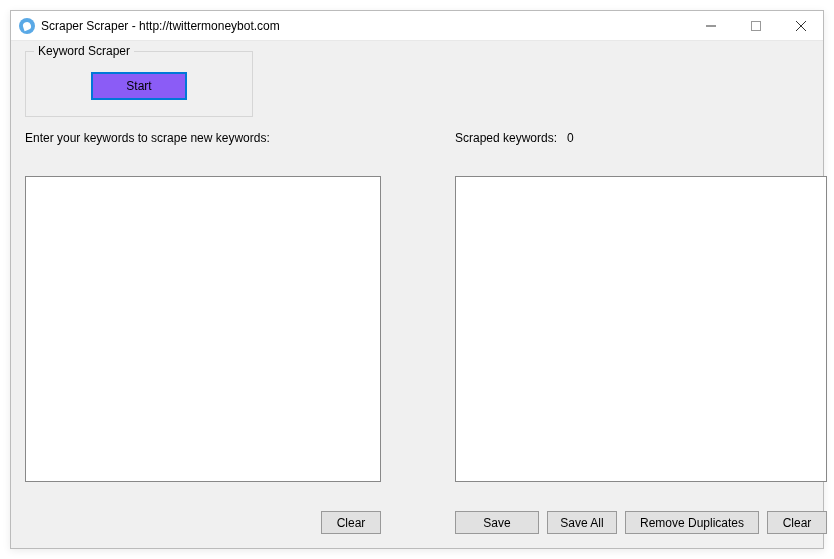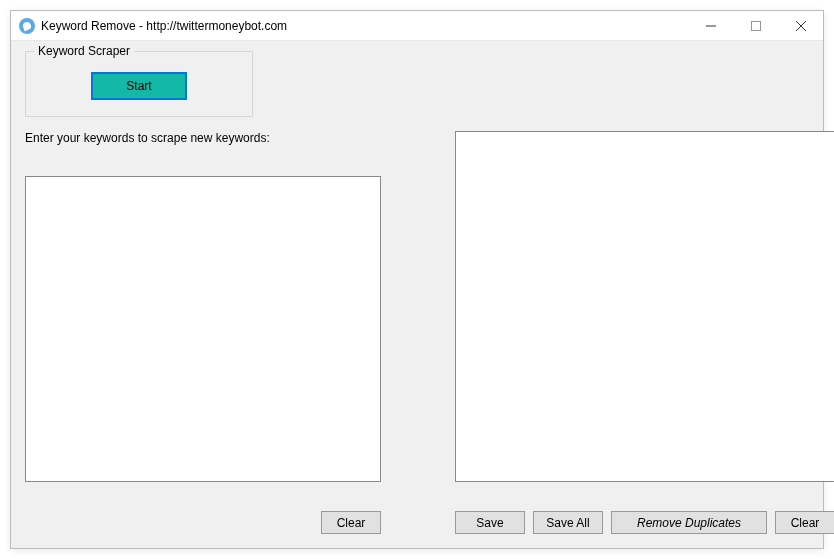--- a/index.html
+++ b/index.html
@@ -80,21 +80,21 @@
   }
   .groupbox-legend {
     position: absolute;
     top: -8px; left: 8px;
     background: #f0f0f0;
     padding: 0 4px;
     font-size: 12px;
   }
   .start-btn {
     border: 2px solid #0078d7;
-    background: #14b8a6;
+    background: #8b5cf6;
     width: 96px; height: 28px;
     font-size: 12px;
     cursor: pointer;
   }
   .right-top {
     flex: 1;
     display: flex;
     align-items: flex-end;
     padding-left: 200px;
     padding-bottom: 6px;
@@ -150,32 +150,32 @@
   .btn-row.right-row { justify-content: flex-start; }
   .btn {
     border: 1px solid #999;
     background: #e1e1e1;
     height: 23px;
     font-size: 12px;
     cursor: pointer;
     padding: 0 10px;
   }
   .btn.clear-l { width: 60px; }
-  .btn.save { width: 70px; }
+  .btn.save { width: 84px; }
   .btn.copy { width: 70px; }
-  .btn.remdup { width: 156px; font-style: italic; }
+  .btn.remdup { width: 134px; }
   .btn.clear-r { width: 60px; }
 </style>
 </head>
 <body>
 
 <div class="window">
   <div class="titlebar">
     <div class="ticon"></div>
-    <div class="title">Keyword Remove - http://twittermoneybot.com</div>
+    <div class="title">Scraper Scraper - http://twittermoneybot.com</div>
     <div class="spacer"></div>
     <div class="winbtns">
       <div class="winbtn">
         <svg width="10" height="10">
             <line x1="0" y1="5" x2="10" y2="5" stroke="#333" stroke-width="1"></line>
           </svg>
       </div>
       <div class="winbtn max">
         <svg width="10" height="10">
             <rect x="0.5" y="0.5" width="9" height="9" fill="none" stroke="#999" stroke-width="1"></rect>
@@ -201,20 +201,24 @@
     <div class="columns">
       <div class="col left">
         <div class="col-label">Enter your keywords to scrape new keywords:</div>
         <textarea class="box" style=""></textarea>
         <div class="btn-row">
           <button class="btn clear-l">Clear</button>
         </div>
       </div>
 
       <div class="col right">
+        <div class="col-label">
+          <span>Scraped keywords:</span>
+          <span>0</span>
+        </div>
         <textarea class="box" style=""></textarea>
         <div class="btn-row right-row">
           <button class="btn save">Save</button>
           <button class="btn copy">Save All</button>
           <button class="btn remdup">Remove Duplicates</button>
           <button class="btn clear-r">Clear</button>
         </div>
       </div>
     </div>
   </div>

